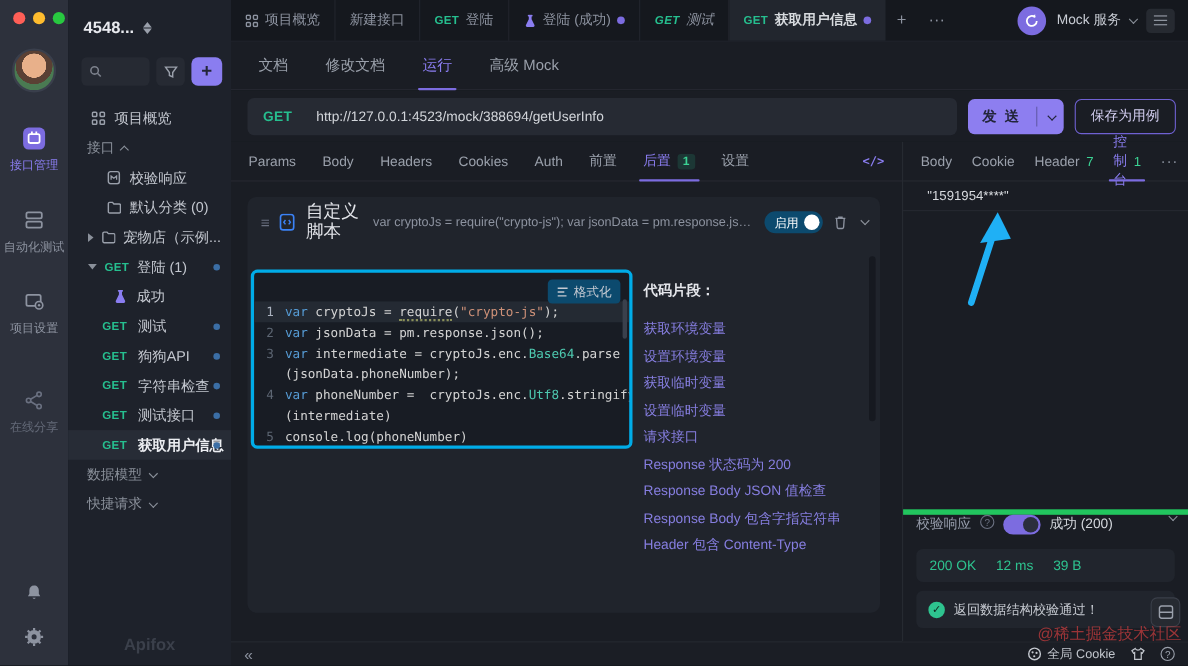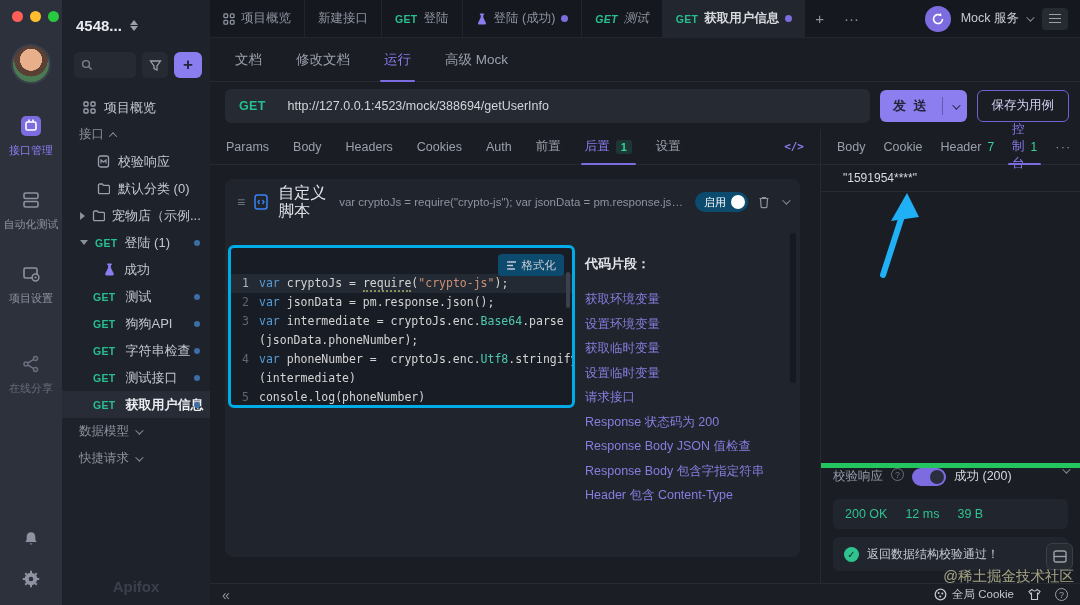--- a/index.html
+++ b/index.html
@@ -132,21 +132,21 @@
   .q-ico { width:13px; height:13px; border:1px solid #6a7080; border-radius:50%; color:#6a7080; font-size:9px; display:flex; align-items:center; justify-content:center; }
   .toggle { width:34px; height:18px; background:#7c6ce0; border-radius:9px; position:relative; cursor:pointer; flex-shrink:0; }
   .toggle .tknob { position:absolute; right:2px; top:2px; width:14px; height:14px; border-radius:50%; background:#2b2e3e; }
   .v-status { color:#d4d7dd; font-size:12.5px; }
   .metrics-box { margin:2px 12px 8px; height:30px; background:#21252d; border-radius:6px; display:flex; align-items:center; gap:18px; padding-left:12px; flex-shrink:0; }
   .metrics-box span { color:#2ec38f; font-size:12.5px; }
   .valid-box { margin:0 12px 12px; height:34px; background:#21252d; border-radius:6px; display:flex; align-items:center; gap:8px; padding-left:11px; flex-shrink:0; }
   .check-circ { width:15px; height:15px; border-radius:50%; background:#2ec38f; color:#10231c; font-size:10px; display:flex; align-items:center; justify-content:center; font-weight:700; }
   .valid-text { color:#c6cad1; font-size:12px; }
   .panel-toggle { position:absolute; right:7px; bottom:13px; width:27px; height:27px; border:1px solid #3a3f49; background:#262a31; border-radius:6px; display:flex; align-items:center; justify-content:center; cursor:pointer; }
-  .watermark { position:absolute; right:6px; bottom:-3px; color:#fef9c3; opacity:.6; font-size:14.5px; pointer-events:none; z-index:5; white-space:nowrap; }
+  .watermark { position:absolute; right:6px; bottom:-3px; color:#ef4444; opacity:.6; font-size:14.5px; pointer-events:none; z-index:5; white-space:nowrap; }
   .annot-arrow { position:absolute; left:0; top:0; pointer-events:none; z-index:4; }
 
   
   .statusbar { height:22px; background:#1b1e25; border-top:1px solid #262a31; display:flex; align-items:center; padding:0 12px; flex-shrink:0; }
   .collapse { color:#8d93a0; font-size:14px; cursor:pointer; }
   .sb-right { margin-left:auto; display:flex; align-items:center; gap:14px; }
   .sb-item { display:flex; align-items:center; gap:5px; color:#c2c6cd; font-size:11.5px; cursor:pointer; }
   .help-circ { width:13px; height:13px; border:1px solid #9aa0ab; border-radius:50%; color:#9aa0ab; font-size:9px; display:flex; align-items:center; justify-content:center; cursor:pointer; }
 
   svg { display:block; }

